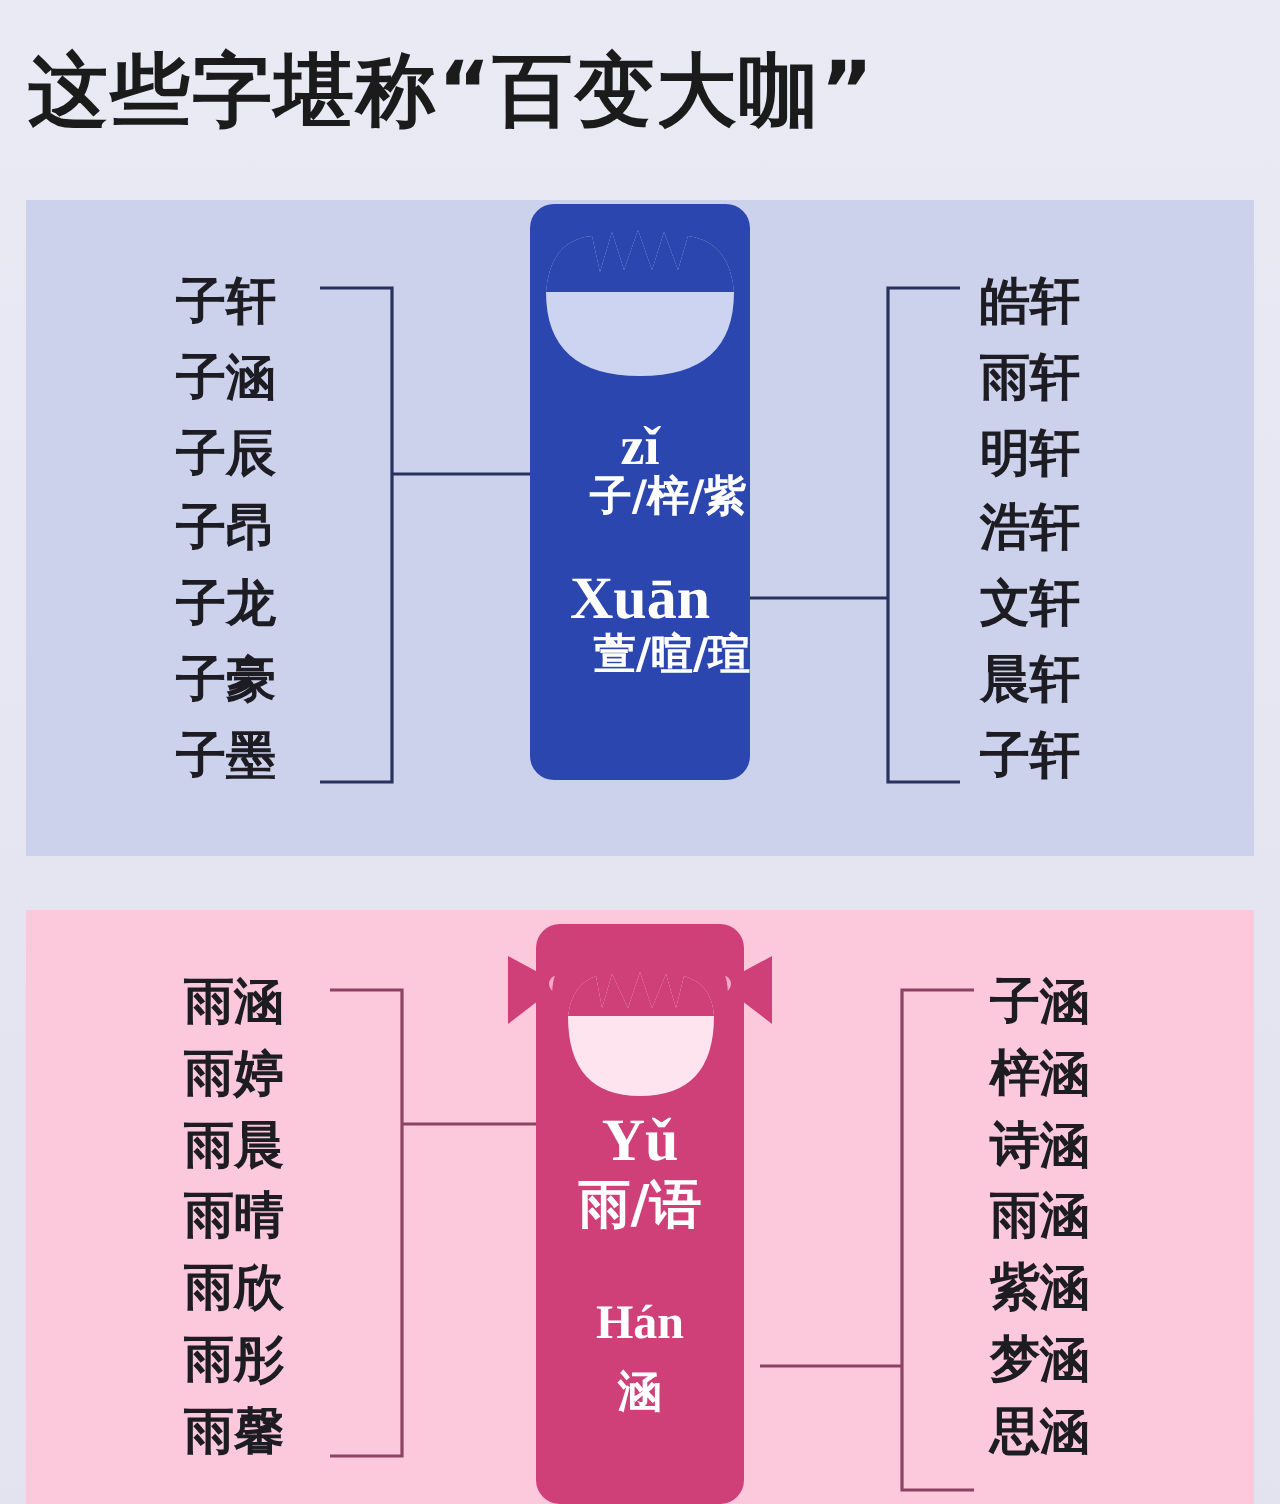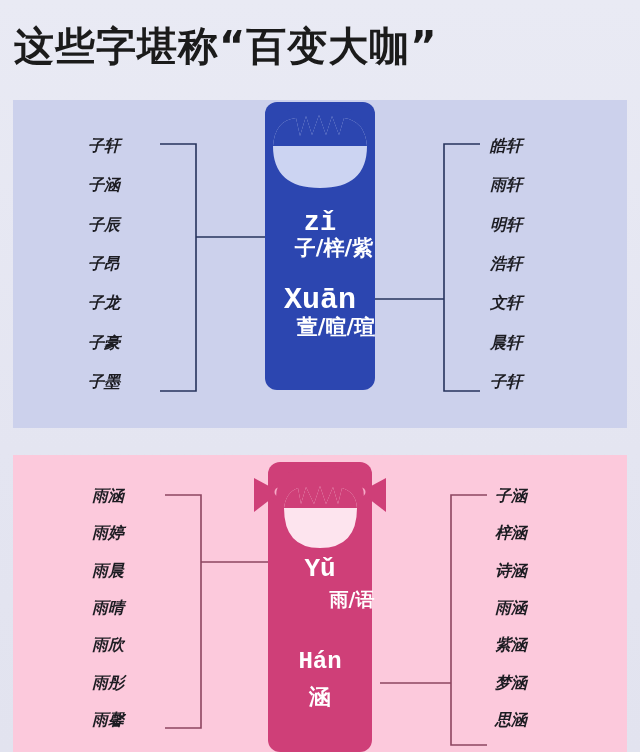--- a/index.html
+++ b/index.html
@@ -61,27 +61,26 @@
   }
 
   
   .name-col {
     position: absolute;
     display: flex;
     flex-direction: column;
     justify-content: space-between;
   }
   .name-col .name {
-    font-size: 16px;
+    font-size: 25px;
     font-weight: bold;
     color: #1c1c22;
     line-height: 1;
     white-space: nowrap;
     font-family: "DejaVu Sans", "Liberation Sans", sans-serif;
-    font-style: italic;
   }
   .col-left  { align-items: flex-start; }
   .col-right { align-items: flex-start; }
 
   .blue-left  { left: 88px;  top: 138px; height: 252px; }
   .blue-right { left: 490px; top: 138px; height: 252px; }
   .pink-left  { left: 92px;  top: 488px; height: 240px; }
   .pink-right { left: 495px; top: 488px; height: 240px; }
 
   
@@ -122,36 +121,36 @@
 
   .card-text {
     position: relative;
     width: 100%;
     text-align: center;
     color: #ffffff;
   }
   .pinyin {
     font-weight: bold;
     line-height: 1;
-    font-family: Liberation Mono, monospace;
+    font-family: Liberation Serif, serif;
     letter-spacing: 0px;
   }
   .hanzi {
     font-weight: bold;
     line-height: 1;
     font-family: "DejaVu Sans", "Liberation Sans", sans-serif;
   }
 
   .blue-py1 { position:absolute; left:0; top:108px; width:100%; font-size:27px; }
   .blue-hz1 { position:absolute; left:0; top:136px; width:100%; font-size:21px;padding-left:14px; }
   .blue-py2 { position:absolute; left:0; top:183px; width:100%; font-size:30px; }
   .blue-hz2 { position:absolute; left:0; top:215px; width:100%; font-size:21px;padding-left:16px; }
 
-  .pink-py1 { position:absolute; left:0; top:94px;  width:100%; font-size:26px; }
-  .pink-hz1 { position:absolute; left:0; top:128px; width:100%; font-size:19px;padding-left:32px; }
+  .pink-py1 { position:absolute; left:0; top:94px;  width:100%; font-size:30px; }
+  .pink-hz1 { position:absolute; left:0; top:128px; width:100%; font-size:26px; }
   .pink-py2 { position:absolute; left:0; top:188px; width:100%; font-size:24px; }
   .pink-hz2 { position:absolute; left:0; top:224px; width:100%; font-size:22px; }
 </style>
 </head>
 <body>
 
 <div id="page">
 
   <div class="header">
     <div class="header-title">这些字堪称“百变大咖”</div>

